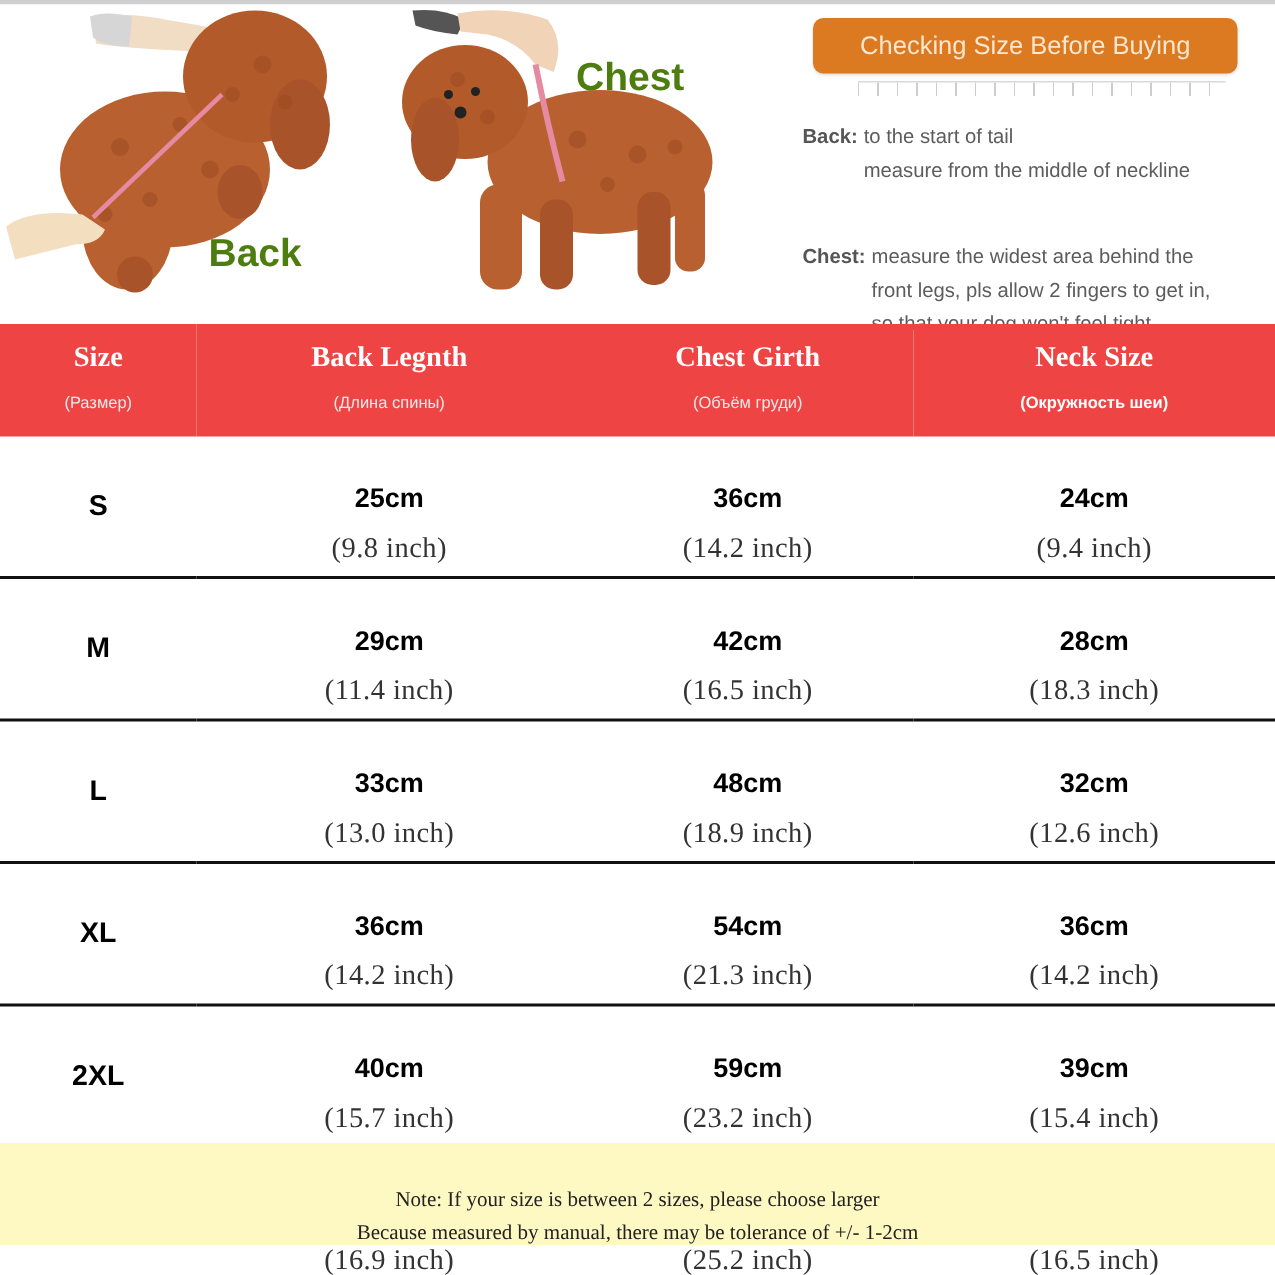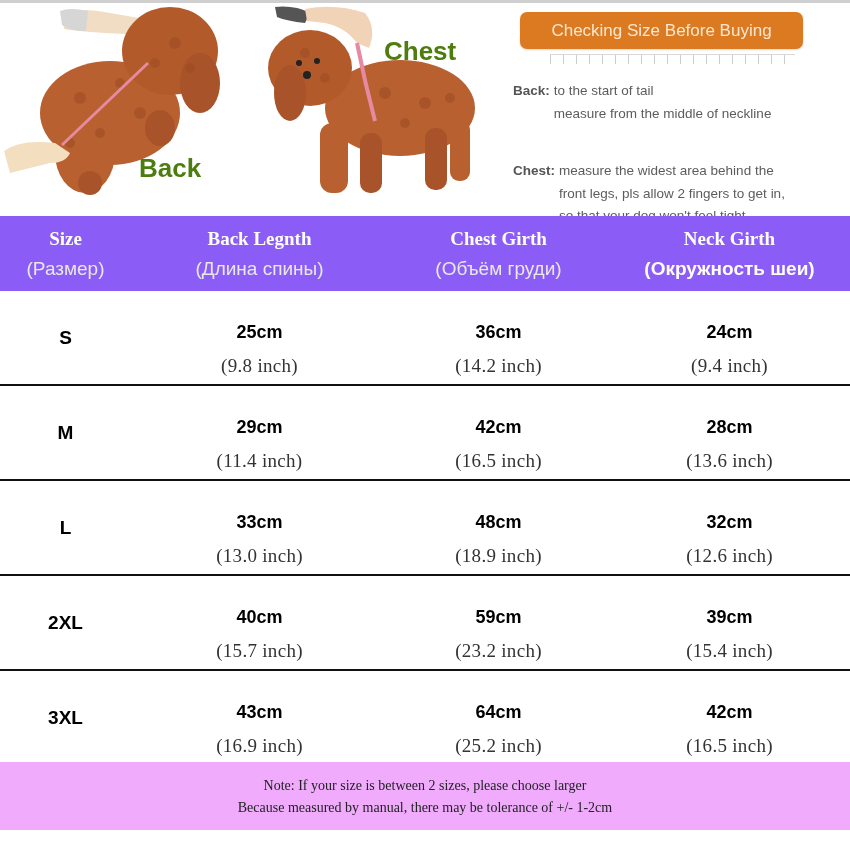--- a/index.html
+++ b/index.html
@@ -10,21 +10,21 @@
 
   
   .banner { position: absolute; left: 0; top: 3px; width: 850px; height: 212px; background: #fff; }
   .dog-photo { position: absolute; }
   .dog-back { left: 0; top: 0; width: 230px; height: 200px; }
   .dog-chest { left: 265px; top: 0; width: 215px; height: 205px; }
   .photo-label { position: absolute; font-family: Liberation Sans, sans-serif; font-weight: bold; font-size: 26px; color: #4d7c0f; }
   .label-back { left: 139px; top: 150px; text-align: center; }
   .label-chest { left: 384px; top: 33px; }
 
-  .guide { position: absolute; left: 508px; top: 0; width: 320px; height: 208px; }
+  .guide { position: absolute; left: 530px; top: 0; width: 320px; height: 208px; }
   .guide-title {
     position: absolute; left: 12px; top: 9px; width: 283px; height: 37px;
     background: #dc7a22; border-radius: 7px; color: #fbe7cf;
     font-size: 17px; line-height: 37px; text-align: center;
     box-shadow: 0 1px 2px rgba(0,0,0,0.15);
   }
   .ruler { position: absolute; left: 42px; top: 51px; width: 245px; height: 10px;
     border-top: 1px solid #c9c9c9;
     background: repeating-linear-gradient(90deg, #b9b9b9 0 1px, transparent 1px 13px);
     opacity: 0.7; }
@@ -35,36 +35,36 @@
   .guide-key { font-weight: bold; color: #555; white-space: nowrap; }
   .guide-val { padding-left: 4px; }
 
   
   .size-table { position: absolute; left: 0; top: 216px; width: 850px; border-collapse: collapse; table-layout: fixed; }
   .size-table col.c0 { width: 131px; }
   .size-table col.c1 { width: 257px; }
   .size-table col.c2 { width: 221px; }
   .size-table col.c3 { width: 241px; }
 
-  .size-table thead tr { background: #8b5cf6; color: #fff; height: 75px; }
+  .size-table thead tr { background: #ef4444; color: #fff; height: 75px; }
   .size-table th { text-align: center; vertical-align: middle; font-weight: normal; padding: 0; }
   .th-main { display: block; font-family: "Liberation Serif", serif; font-weight: bold; font-size: 19px; line-height: 30px; }
-  .th-sub { display: block; font-family: "Liberation Sans", sans-serif; font-weight: normal; font-size: 19px; line-height: 30px; color: #e8e8e8; }
+  .th-sub { display: block; font-family: "Liberation Sans", sans-serif; font-weight: normal; font-size: 11px; line-height: 30px; color: #e8e8e8; }
   .th-sub.bold { font-weight: bold; color: #fff; }
 
   .size-table tbody tr { height: 78.4px; border-bottom: 2px solid #111; }
   .size-table tbody tr:last-child { border-bottom: 2px solid #c2410c; }
   .size-table td { text-align: center; vertical-align: middle; padding: 0; }
   .size-cell { font-family: "Liberation Sans", sans-serif; font-weight: bold; font-size: 19px; }
   .cm { display: block; font-family: "Liberation Sans", sans-serif; font-weight: bold; font-size: 18px; line-height: 32px; color: #000; margin-top: 25px; }
   .inch { display: block; font-family: Liberation Serif, serif; font-size: 19px; line-height: 36px; color: #333; letter-spacing: 0.3px; }
 
   
-  .note { position: absolute; left: 0; top: 762px; width: 850px; height: 68px; background: #f0abfc;
-    text-align: center; font-family: "Liberation Serif", serif; font-size: 14px; color: #222; padding-top: 13px; }
+  .note { position: absolute; left: 0; top: 762px; width: 850px; height: 68px; background: #fef9c3;
+    text-align: center; font-family: "Liberation Serif", serif; font-size: 14px; color: #222; padding-top: 28px; }
   .note p { line-height: 22px; }
 </style>
 </head>
 <body>
 
 <div class="top-rule"></div>
 
 <div class="banner">
 
   <svg class="dog-photo dog-back" viewBox="0 0 230 200">
@@ -166,21 +166,21 @@
       </th>
       <th>
         <span class="th-main">Back Legnth</span>
         <span class="th-sub">(Длина спины)</span>
       </th>
       <th>
         <span class="th-main">Chest Girth</span>
         <span class="th-sub">(Объём груди)</span>
       </th>
       <th>
-        <span class="th-main">Neck Girth</span>
+        <span class="th-main">Neck Size</span>
         <span class="th-sub bold">(Окружность шеи)</span>
       </th>
     </tr>
   </thead>
   <tbody>
     <tr>
       <td class="size-cell">S</td>
       <td>
           <span class="cm">25cm</span>
           <span class="inch">(9.8 inch)</span>
@@ -199,36 +199,51 @@
       <td>
           <span class="cm">29cm</span>
           <span class="inch">(11.4 inch)</span>
         </td>
       <td>
           <span class="cm">42cm</span>
           <span class="inch">(16.5 inch)</span>
         </td>
       <td>
           <span class="cm">28cm</span>
-          <span class="inch">(13.6 inch)</span>
+          <span class="inch">(18.3 inch)</span>
         </td>
     </tr>
     <tr>
       <td class="size-cell">L</td>
       <td>
           <span class="cm">33cm</span>
           <span class="inch">(13.0 inch)</span>
         </td>
       <td>
           <span class="cm">48cm</span>
           <span class="inch">(18.9 inch)</span>
         </td>
       <td>
           <span class="cm">32cm</span>
           <span class="inch">(12.6 inch)</span>
+        </td>
+    </tr>
+    <tr>
+      <td class="size-cell">XL</td>
+      <td>
+          <span class="cm">36cm</span>
+          <span class="inch">(14.2 inch)</span>
+        </td>
+      <td>
+          <span class="cm">54cm</span>
+          <span class="inch">(21.3 inch)</span>
+        </td>
+      <td>
+          <span class="cm">36cm</span>
+          <span class="inch">(14.2 inch)</span>
         </td>
     </tr>
     <tr>
       <td class="size-cell">2XL</td>
       <td>
           <span class="cm">40cm</span>
           <span class="inch">(15.7 inch)</span>
         </td>
       <td>
           <span class="cm">59cm</span>

